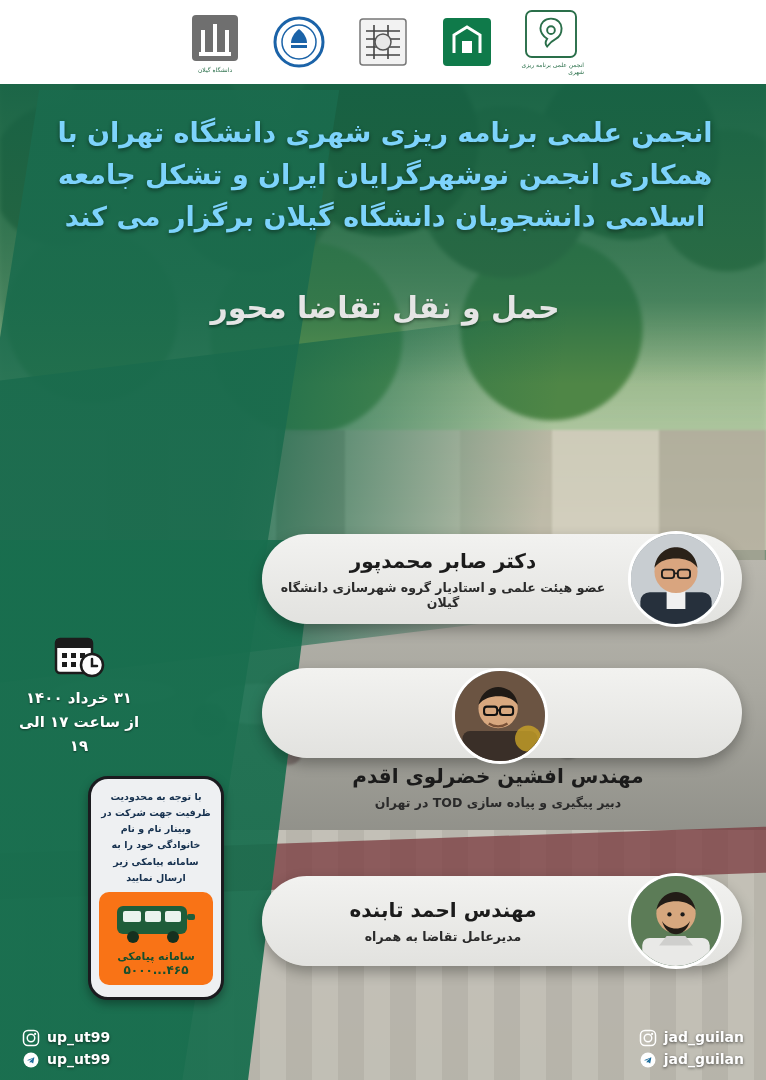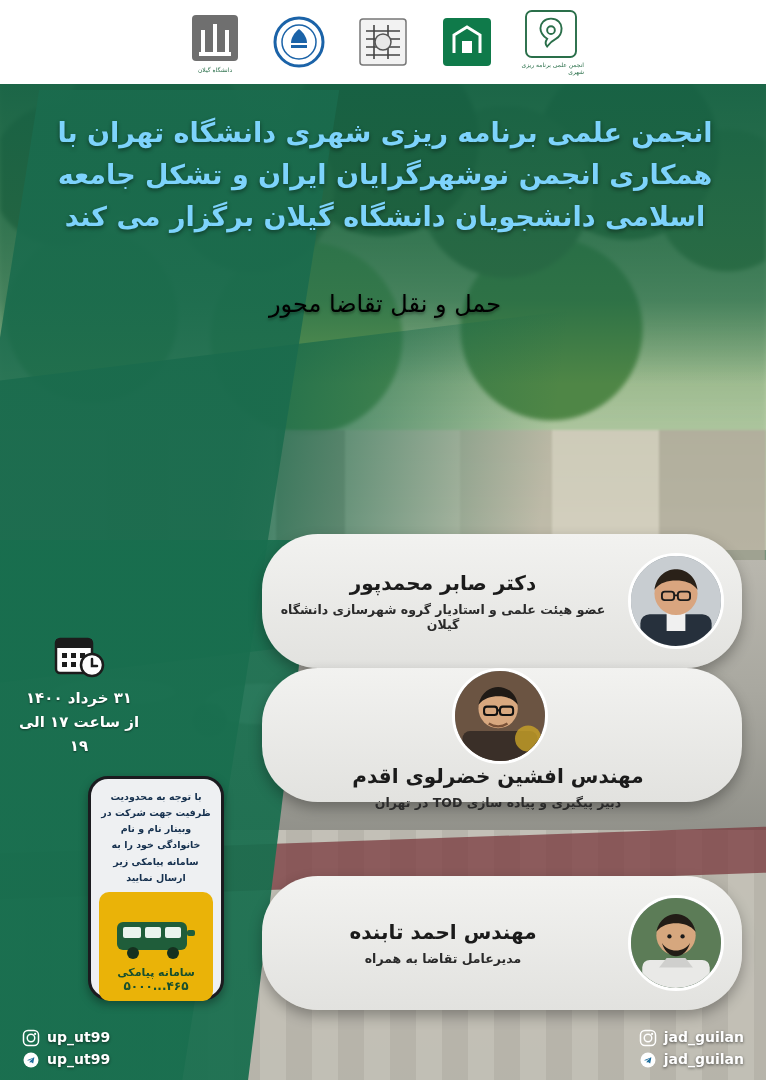--- a/index.html
+++ b/index.html
@@ -127,23 +127,23 @@
     color: #7dd3fc;
     font-weight: bold;
     font-size: 27px;
     line-height: 1.55;
     text-shadow: 0 2px 4px rgba(0,0,0,.45);
     direction: rtl;
   }
   .subtitle {
     position: absolute; left: 40px; top: 290px; width: 690px;
     text-align: center;
-    color: #000000;
-    font-weight: normal;
-    font-size: 24px;
+    color: #e5e5e5;
+    font-weight: bold;
+    font-size: 30px;
     text-shadow: 0 2px 3px rgba(0,0,0,.35);
     direction: rtl;
   }
 
   
   .date-block {
     position: absolute; left: 14px; top: 632px; width: 130px;
     color: #ffffff; direction: rtl; text-align: center;
   }
   .date-icon { display: block; margin: 0 auto 6px auto; }
@@ -151,29 +151,29 @@
 
   
   .phone {
     position: absolute; left: 88px; top: 776px; width: 136px; height: 224px;
     background: #eef0f2; border: 3px solid #1b1b1f; border-radius: 20px;
     padding: 10px 8px 8px 8px; direction: rtl; text-align: center;
     box-shadow: 0 4px 10px rgba(0,0,0,.35);
   }
   .phone-text { font-size: 9.5px; color: #15304e; font-weight: bold; line-height: 1.7; }
   .phone-inner {
-    margin-top: 6px; background: #eab308; border-radius: 10px; padding: 22px 4px 8px 4px;
+    margin-top: 6px; background: #f97316; border-radius: 10px; padding: 6px 4px 8px 4px;
   }
   .bus-icon { margin: 2px auto 4px auto; display: block; }
   .sms-label { font-size: 11px; font-weight: bold; color: #174f2e; }
   .sms-number { font-size: 12px; font-weight: bold; color: #174f2e; letter-spacing: 1px; direction: ltr; }
 
   
   .speaker {
-    position: absolute; right: 24px; width: 480px; height: 134px;
+    position: absolute; right: 24px; width: 480px; height: 90px;
     background: linear-gradient(180deg, #f2f2f0 0%, #e2e2df 100%);
     border-radius: 56px;
     display: flex; align-items: center; justify-content: flex-start;
     padding: 0 18px 0 0;
     box-shadow: 0 6px 14px rgba(0,0,0,.3);
     direction: rtl;
   }
   .speaker .avatar {
     width: 96px; height: 96px; border-radius: 50%;
     border: 3px solid #ffffff;

